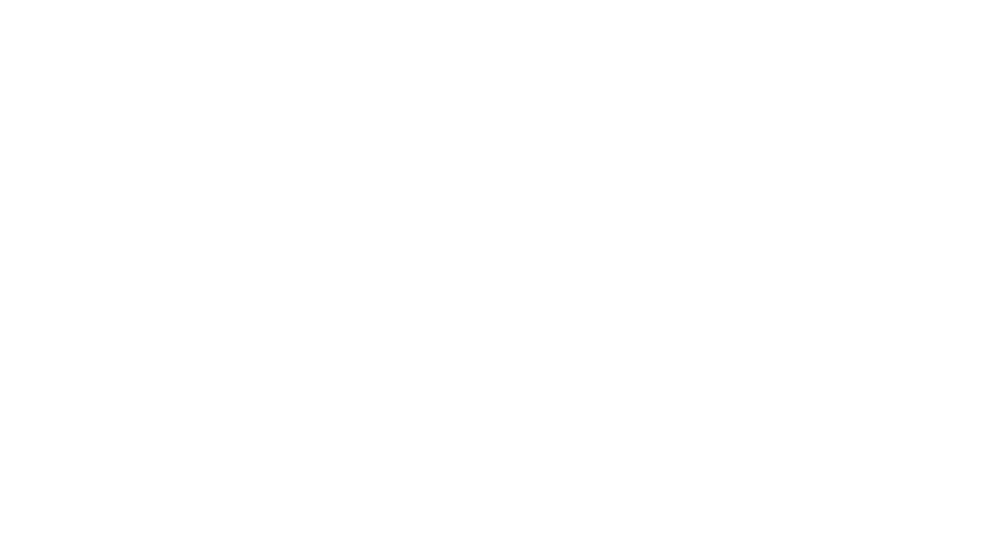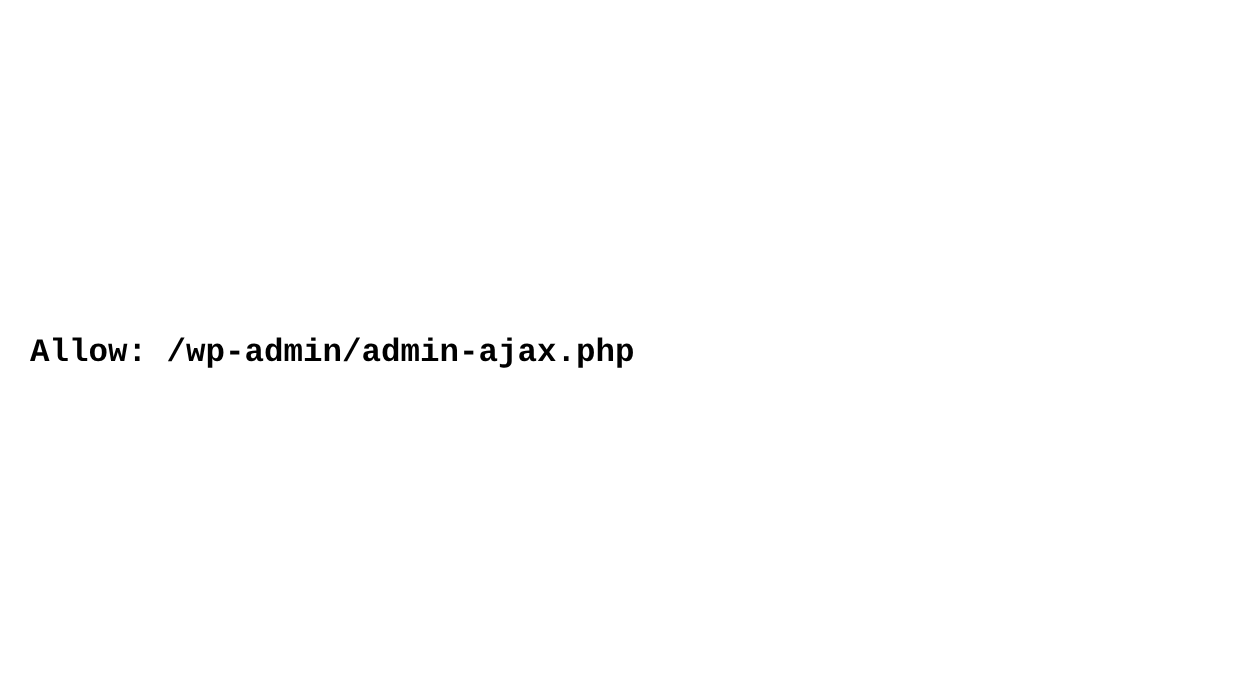--- a/index.html
+++ b/index.html
@@ -23,21 +23,20 @@
     .line {
       display: block;
     }
   </style>
 </head>
 <body>
 
 
 
 <div>
-  <span class="line">Allow: /wp-admin/admin-ajax.php</span>
   
   
   
   
   
   
   
   
   
   

